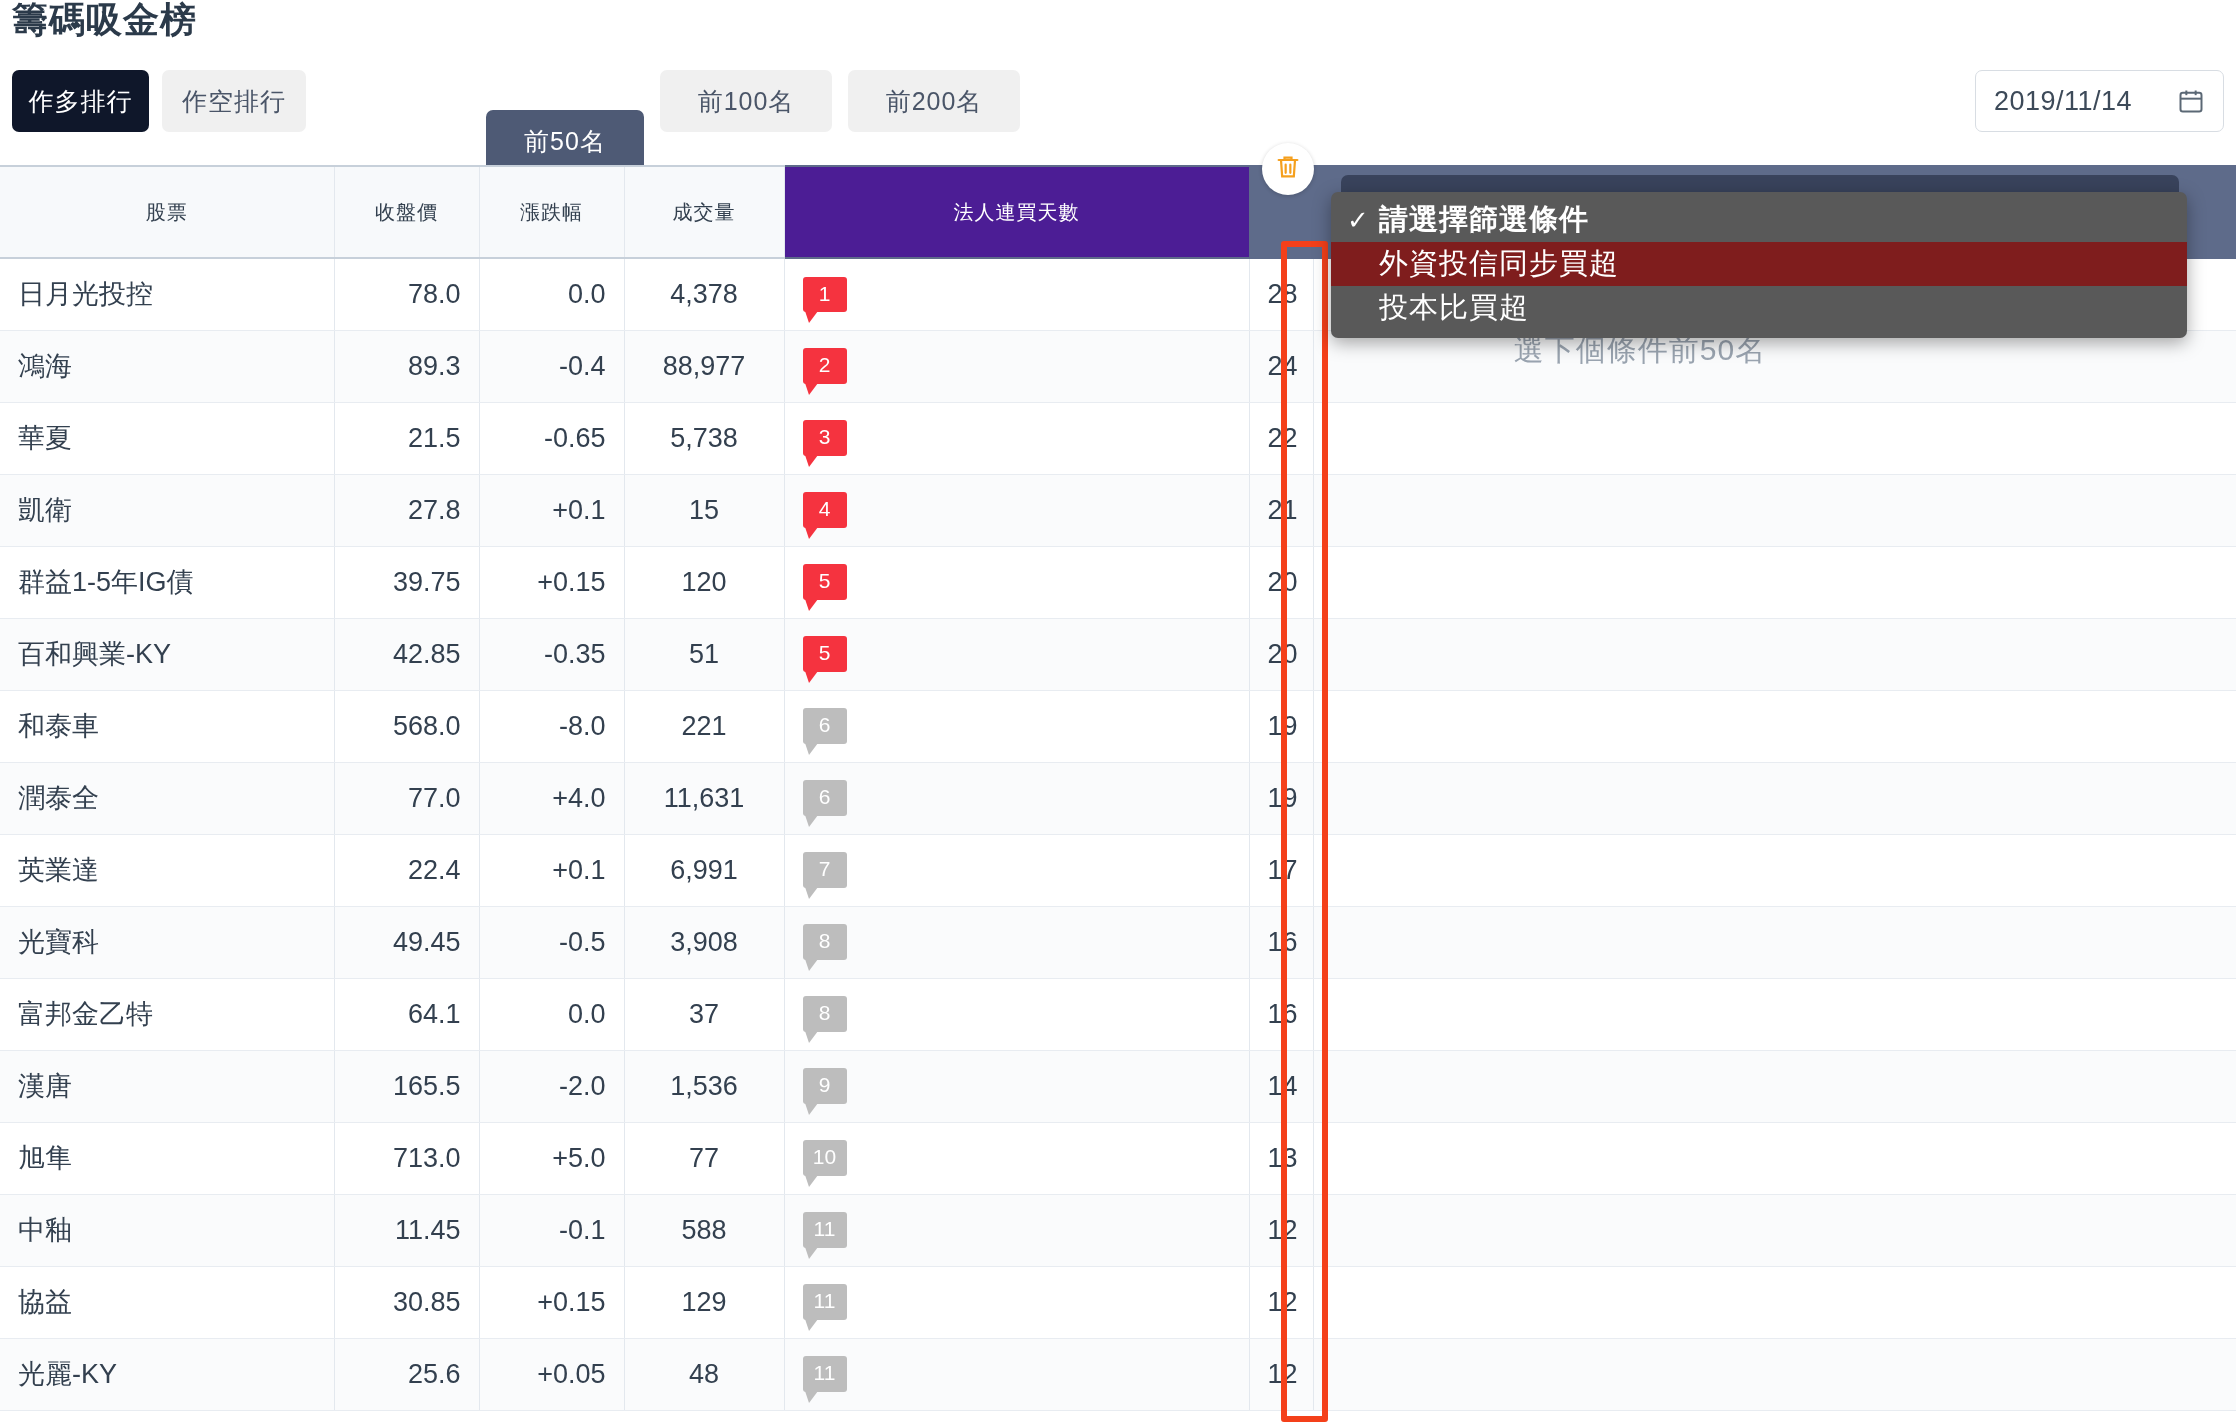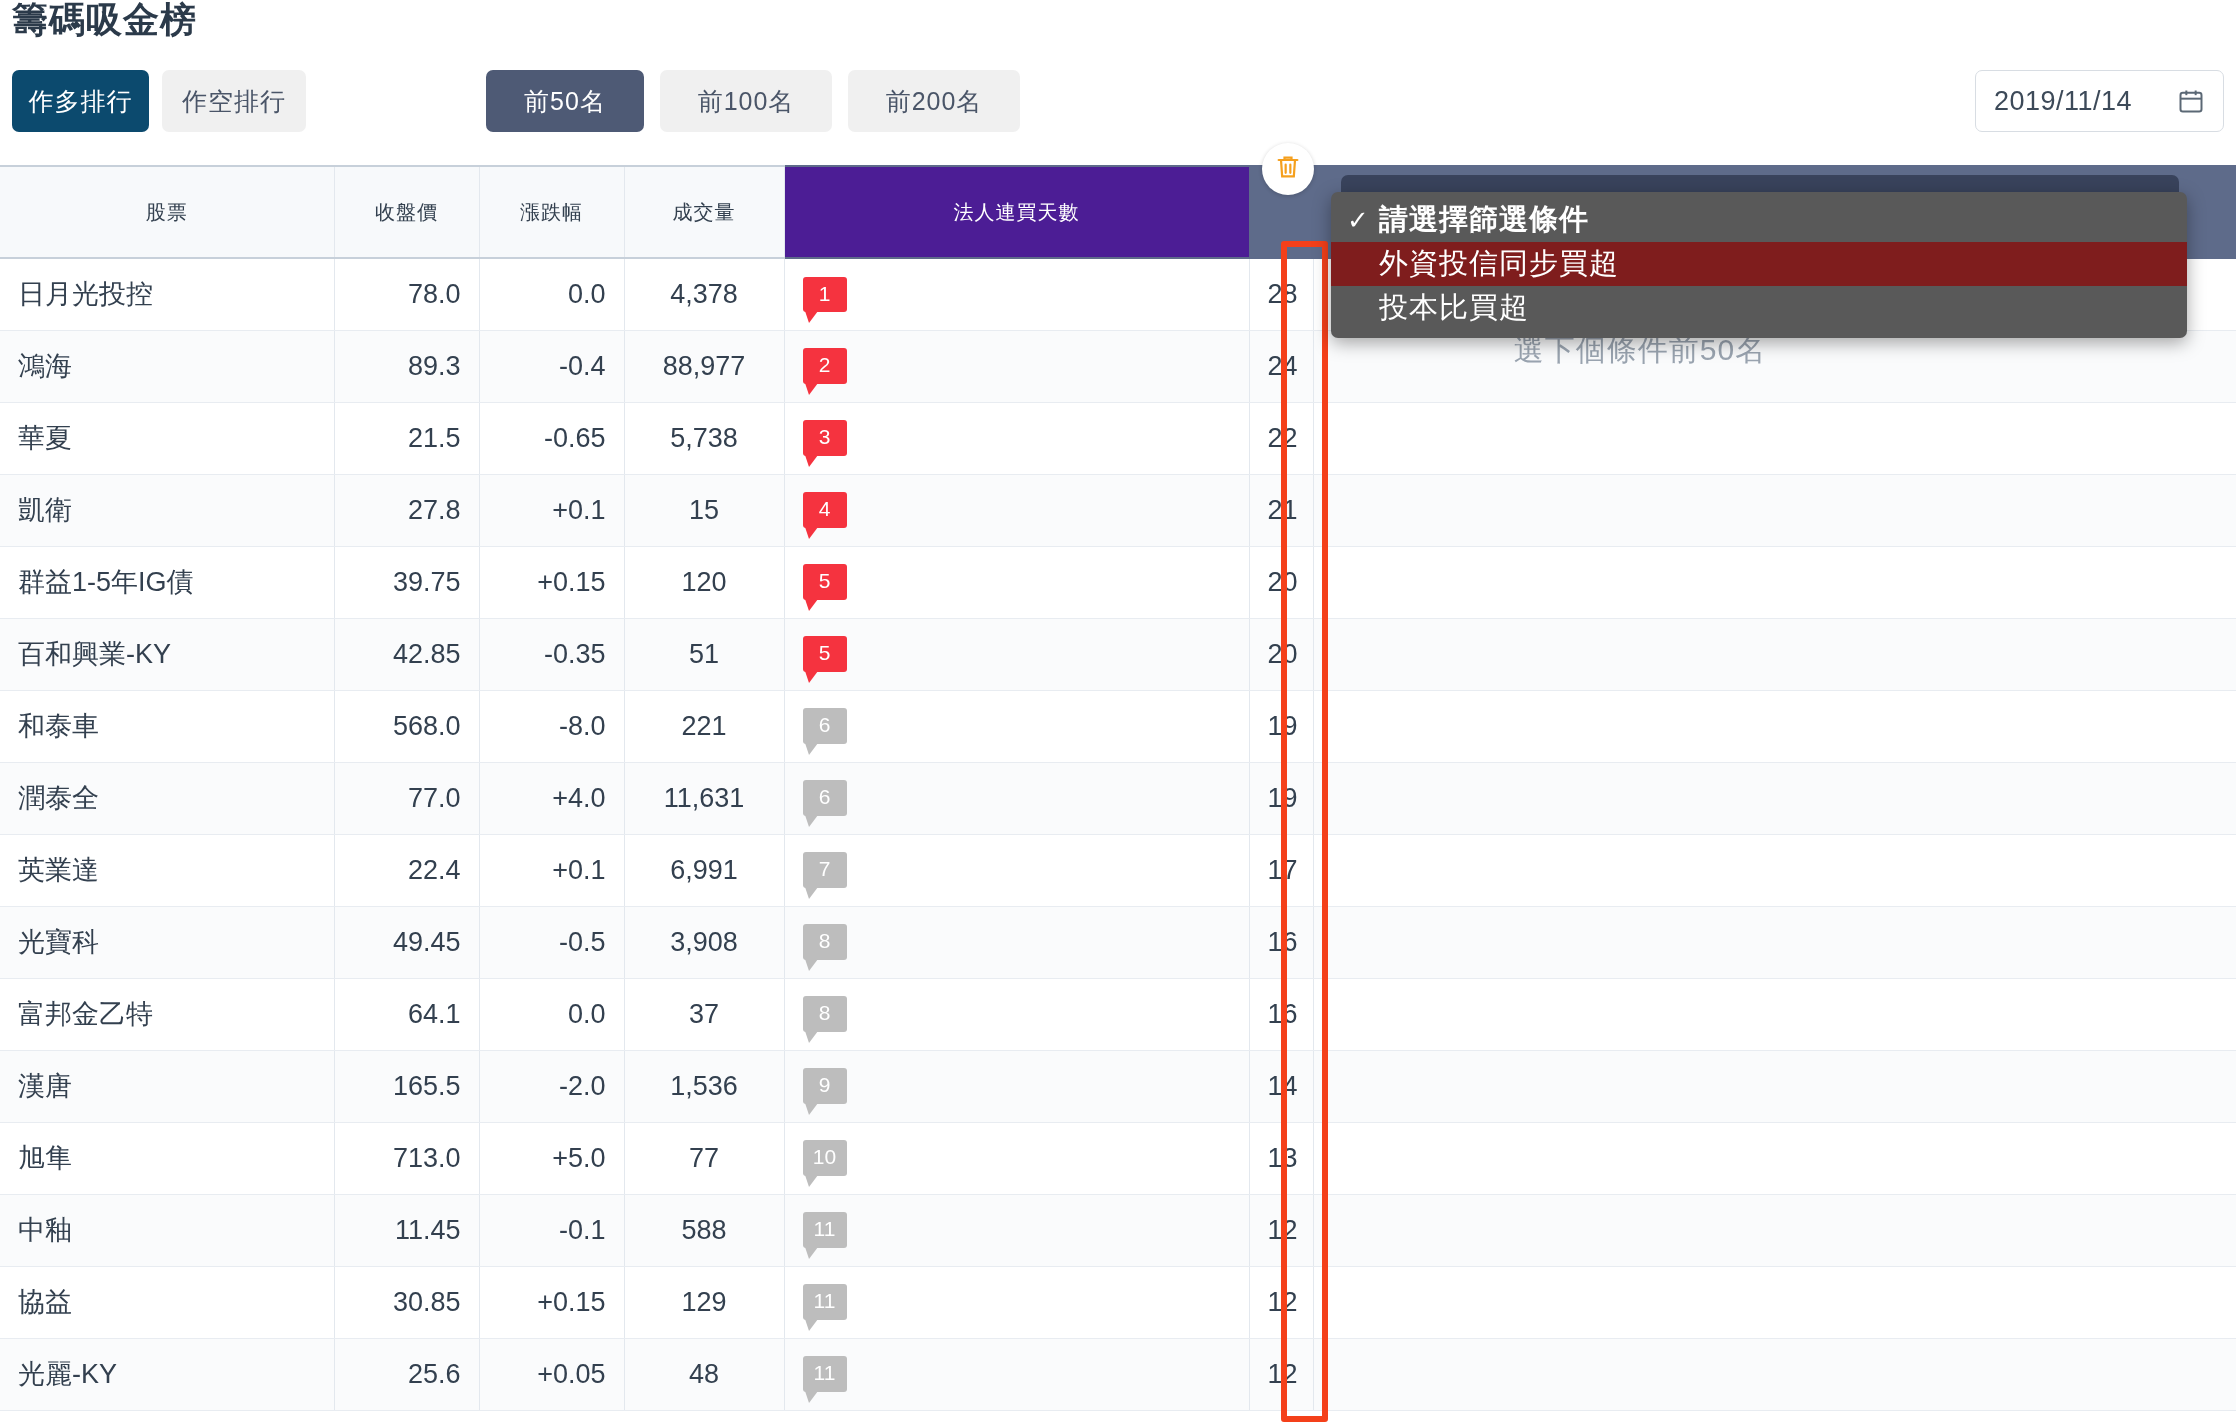--- a/index.html
+++ b/index.html
@@ -35,22 +35,22 @@
     border-radius: 7px;
     border: none;
     font-size: 25px;
     font-family: "Liberation Sans", "DejaVu Sans", sans-serif;
     color: #4a5568;
     background: #f0f0f0;
     cursor: pointer;
     display: flex; align-items: center; justify-content: center;
     letter-spacing: 1px;
   }
-  .btn.primary { background: #0c4a6e; color: #ffffff; text-align: center; }
-  .btn.dark    { background: #4e5a75; color: #ffffff; }
+  .btn.primary { background: #0f172a; color: #ffffff; text-align: center; }
+  .btn.dark    { background: #4e5a75; color: #ffffff; margin-top: 40px; }
 
   #btn-long   { left: 0px;    width: 137px; }
   #btn-short  { left: 150px;  width: 144px; }
   #btn-top50  { left: 474px;  width: 158px; }
   #btn-top100 { left: 648px;  width: 172px; }
   #btn-top200 { left: 836px;  width: 172px; }
 
   .datepicker {
     position: absolute;
     top: 0; left: 1963px;

